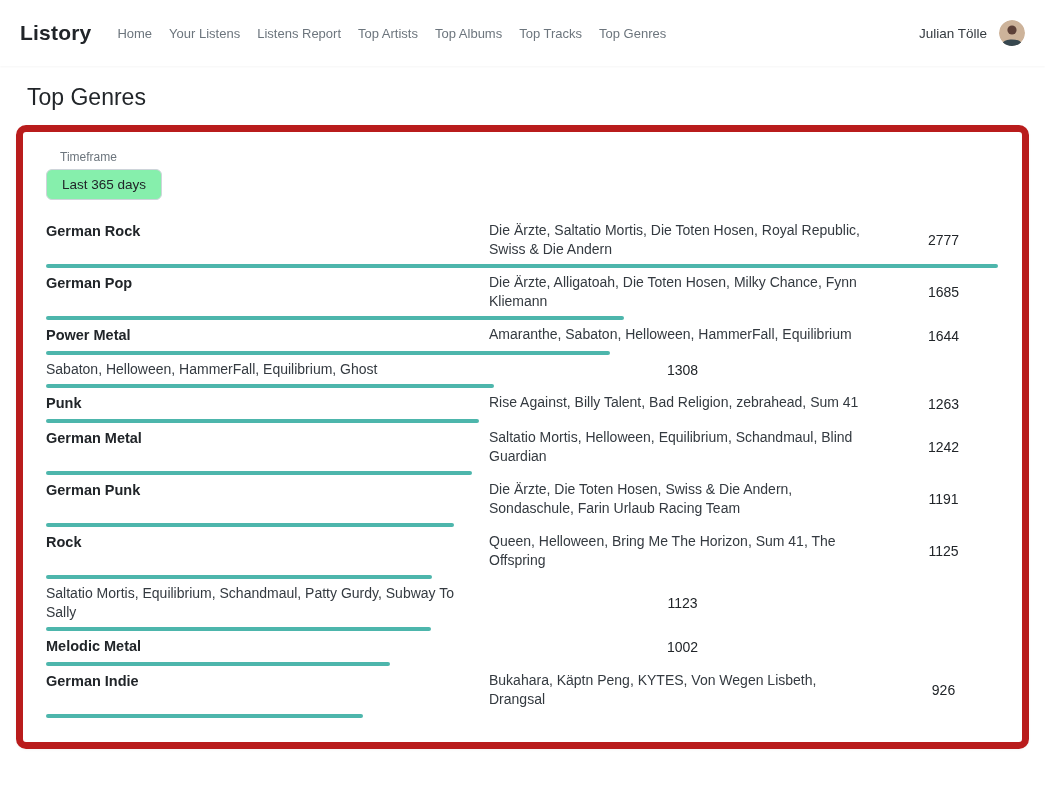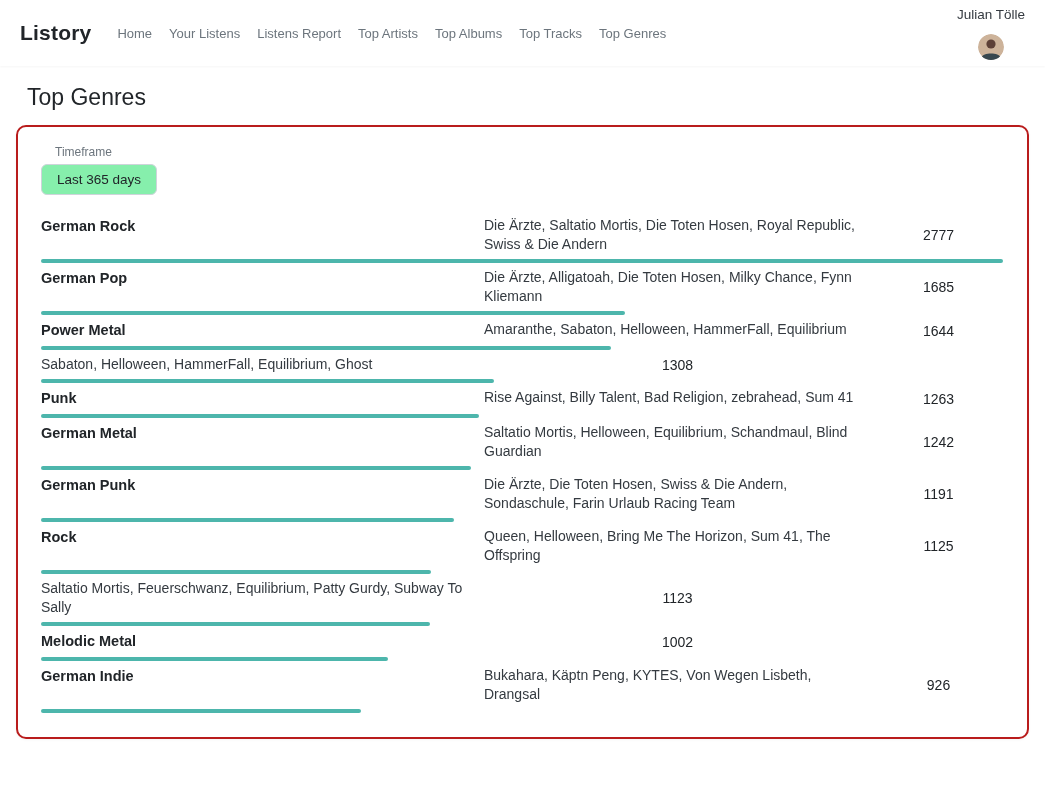--- a/index.html
+++ b/index.html
@@ -20,35 +20,35 @@
   }
   .brand {
     font-size: 21px; font-weight: 700; letter-spacing: 0.2px;
     color: #212529; cursor: pointer;
   }
   .nav-links { display: flex; align-items: center; gap: 17px; margin-left: 26px; }
   .nav-link {
     font-size: 13px; color: #6c757d; text-decoration: none; cursor: pointer;
     white-space: nowrap;
   }
-  .nav-right { margin-left: auto; display: flex; align-items: center; gap: 12px; flex-direction: column; }
+  .nav-right { margin-left: auto; display: flex; align-items: center; gap: 12px; }
   .user-name { font-size: 13.5px; color: #343a40; cursor: pointer; }
   .avatar {
     width: 26px; height: 26px; border-radius: 50%; overflow: hidden;
     display: inline-flex; cursor: pointer; flex: 0 0 auto;
   }
   
   main { padding: 0 16px; }
   .page-title {
     font-size: 23px; font-weight: 500; color: #212529;
     margin: 18px 0 14px 11px;
   }
   .card {
     background: #ffffff;
-    border: 2px solid #b91c1c;
+    border: 7px solid #b91c1c;
     border-radius: 10px;
     box-shadow: 0 1px 3px rgba(0,0,0,0.04);
     padding: 18px 24px 24px 23px;
   }
   
   .timeframe-wrap { margin-left: 10px; }
   .timeframe-label {
     display: block;
     font-size: 12px; color: #6c757d; margin: 0 0 5px 4px;
   }
@@ -178,21 +178,21 @@
   </div>
 
   <div class="genre-row">
     <div class="genre-name">Rock</div>
     <div class="genre-artists">Queen, Helloween, Bring Me The Horizon, Sum 41, The Offspring</div>
     <div class="genre-count">1125</div>
     <div class="genre-bar" style="width: 40.5%; background: rgb(77, 182, 172);"></div>
   </div>
 
   <div class="genre-row">
-    <div class="genre-artists">Saltatio Mortis, Feuerschwanz, Equilibrium, Patty Gurdy, Subway To Sally</div>
+    <div class="genre-artists">Saltatio Mortis, Equilibrium, Schandmaul, Patty Gurdy, Subway To Sally</div>
     <div class="genre-count">1123</div>
     <div class="genre-bar" style="width: 40.4%; background: rgb(77, 182, 172);"></div>
   </div>
 
   <div class="genre-row">
     <div class="genre-name">Melodic Metal</div>
     <div class="genre-count">1002</div>
     <div class="genre-bar" style="width: 36.1%; background: rgb(77, 182, 172);"></div>
   </div>
 

